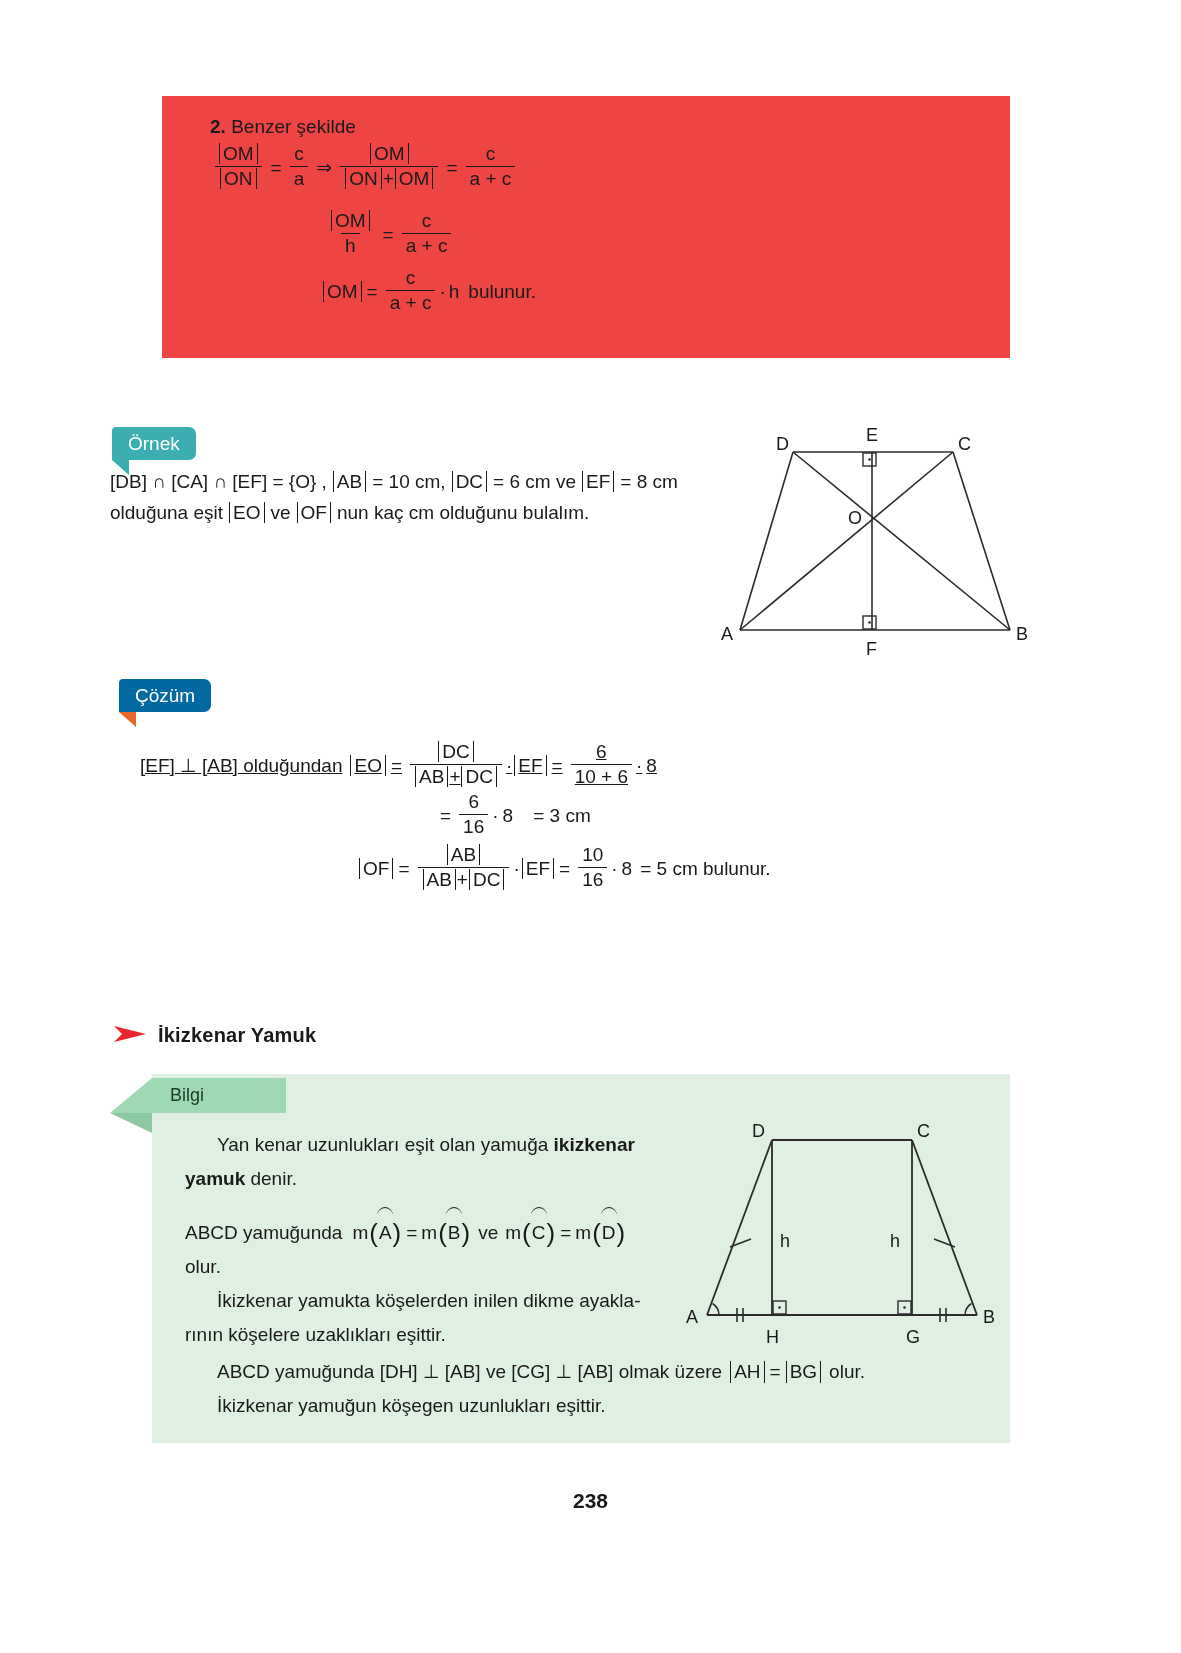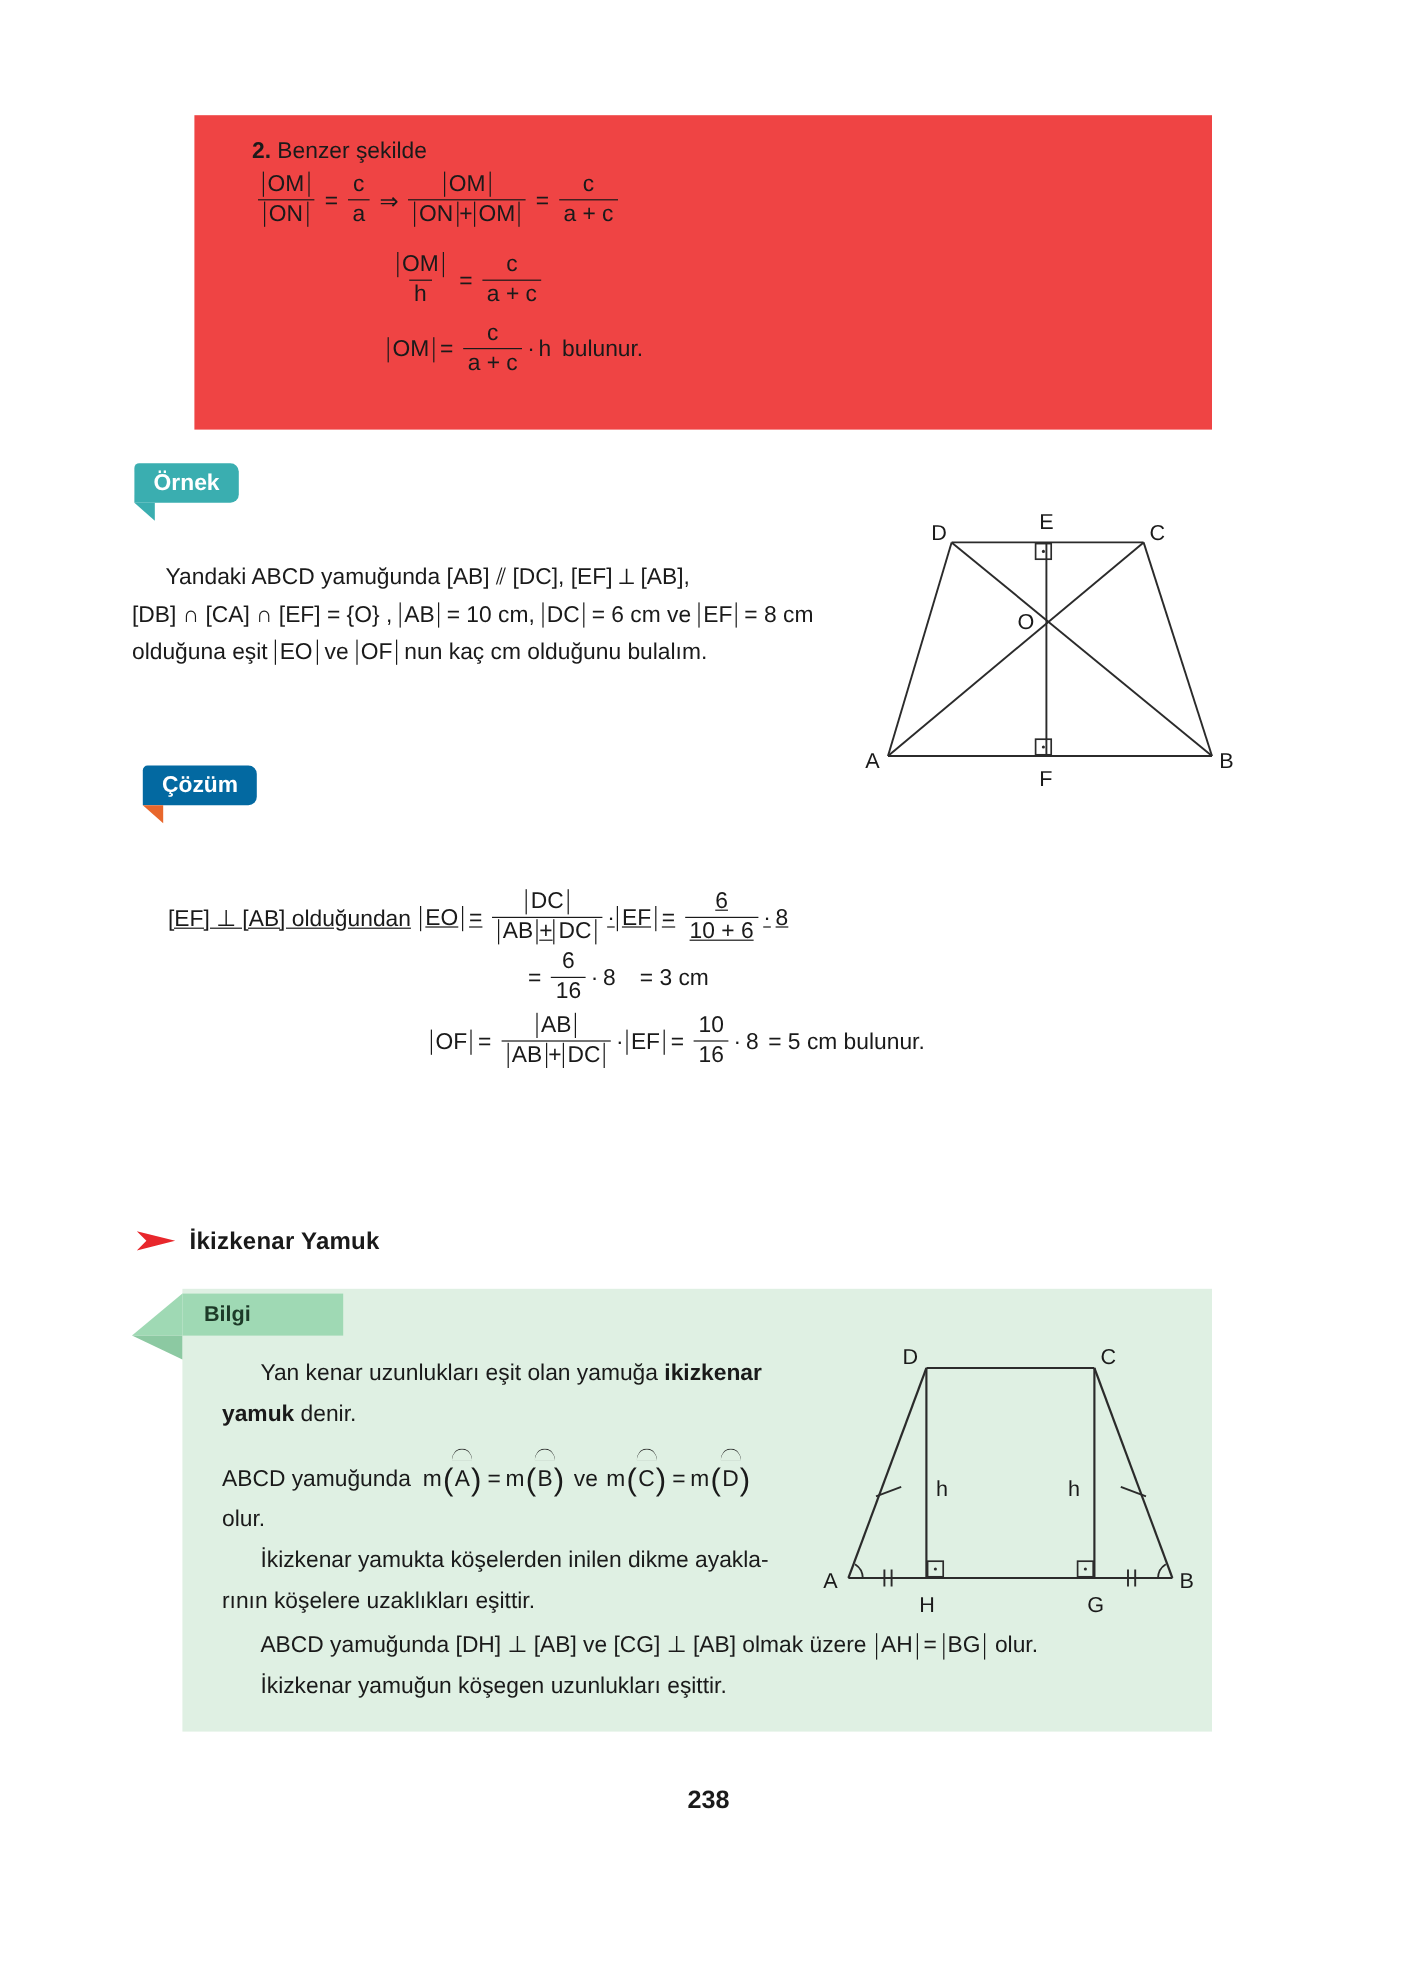--- a/index.html
+++ b/index.html
@@ -100,25 +100,26 @@
     display: flex;
     align-items: center;
   }
 
   
   .tab {
     position: absolute;
     display: flex;
     align-items: center;
     color: #ffffff;
-    font-weight: bold;
+    font-weight: normal;
     font-size: 19px;
     padding: 0 16px;
     height: 33px;
     border-radius: 4px 7px 7px 0;
+    margin-top: 41px;
   }
   .tab .tail {
     position: absolute;
     left: 0;
     top: 33px;
     width: 0;
     height: 0;
     border-style: solid;
     border-width: 15px 0 0 17px;
   }
@@ -197,21 +198,21 @@
     left: 152px;
     top: 1078px;
     width: 134px;
     height: 35px;
     background: #9fd9b4;
     display: flex;
     align-items: center;
     padding-left: 18px;
     box-sizing: border-box;
     color: #1d3a28;
-    font-weight: bold;
+    font-weight: normal;
     font-size: 18px;
     z-index: 3;
   }
   #bilgi-tab-notch {
     position: absolute;
     left: 110px;
     top: 1078px;
     width: 0; height: 0;
     border-style: solid;
     border-width: 0 0 35px 42px;
@@ -324,23 +325,20 @@
     <span style="padding-left:9px">bulunur.</span>
   </div>
 </div>
 
 <div class="tab" id="tab-ornek">
   <span>Örnek</span>
   <span class="tail"></span>
 </div>
 
 <div id="ornek-text">
-  <div class="ln first">
-    <span>Yandaki ABCD yamuğunda [AB] ⫽ [DC], [EF] ⊥ [AB],</span>
-  </div>
   <div class="ln">
     <span>[DB] ∩ [CA] ∩ [EF] = {O} ,</span>
     <span class="abs" style="margin-left:6px">AB</span>
     <span style="padding-left:5px">= 10 cm,</span>
     <span class="abs" style="margin-left:6px">DC</span>
     <span style="padding-left:5px">= 6 cm ve</span>
     <span class="abs" style="margin-left:6px">EF</span>
     <span style="padding-left:5px">= 8 cm</span>
   </div>
   <div class="ln">

